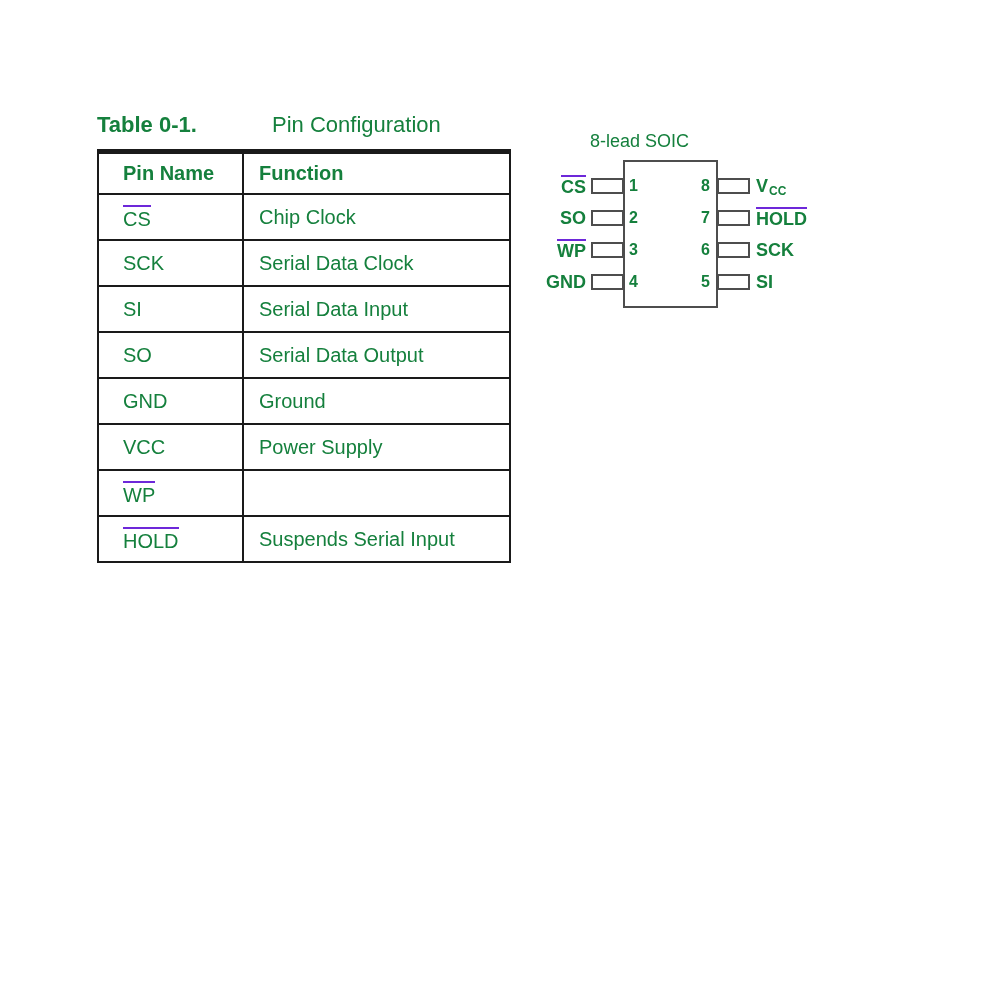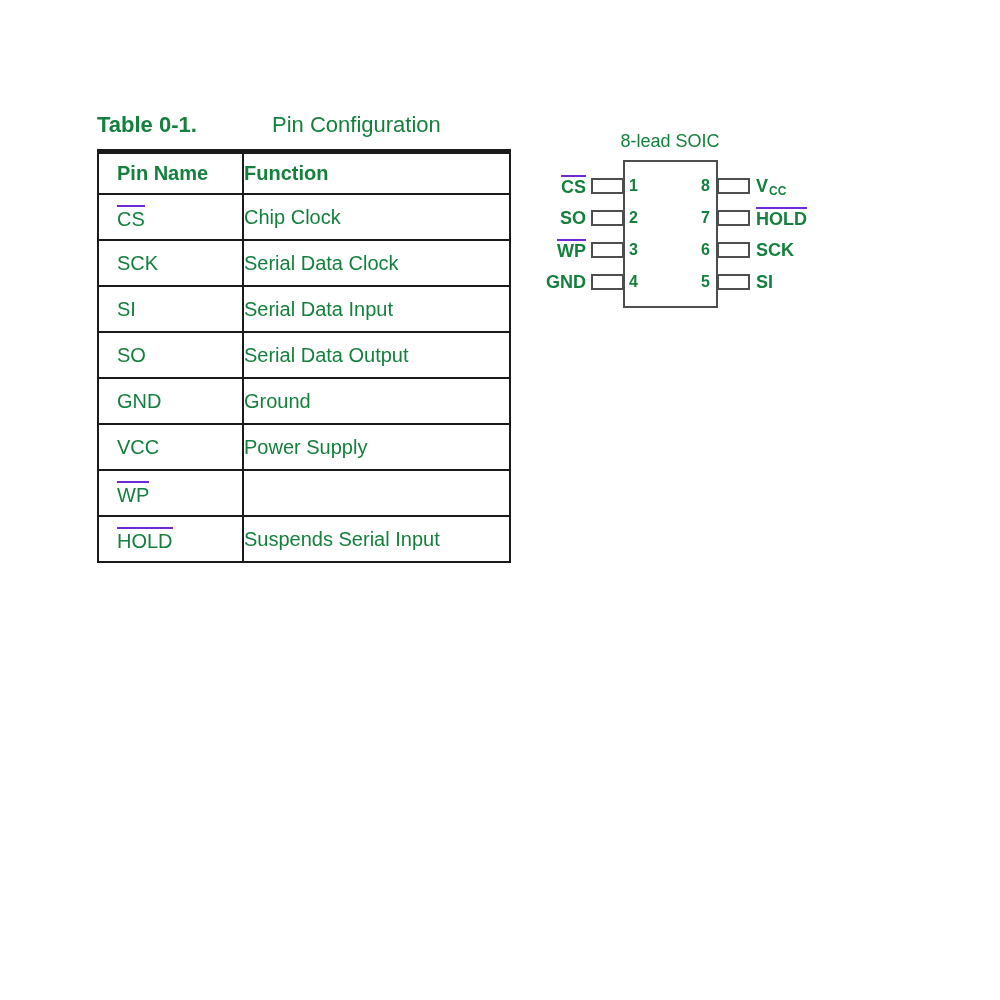--- a/index.html
+++ b/index.html
@@ -14,30 +14,30 @@
 
   
   .ptable {
     position:absolute; left:97px; top:149px; width:414px;
     border:2px solid #1a1a1a; border-top-width:5px; box-sizing:border-box; background:#fff;
   }
   .row { display:flex; height:46px; border-top:2px solid #1a1a1a; box-sizing:border-box; }
   .row.hdr { height:39px; border-top:none; }
   .c1 {
     width:145px; box-sizing:border-box; border-right:2px solid #1a1a1a;
-    padding-left:18px; display:flex; align-items:center; font-size:20px;
+    padding-left:24px; display:flex; align-items:center; font-size:20px;
   }
-  .c2 { flex:1; display:flex; align-items:center; font-size:20px; }
+  .c2 { flex:1; padding-left:15px; display:flex; align-items:center; font-size:20px; }
   .hdr .c1, .hdr .c2 { font-weight:bold; }
 
   
   .ov { display:inline-block; border-top:2px solid #6d28d9; padding-top:1px; line-height:1.1; }
 
   
-  .soic-title { position:absolute; left:590px; top:131px; width:160px; text-align:center; font-size:18px; }
+  .soic-title { position:absolute; left:590px; top:131px; width:160px; font-size:18px; }
   .chip-body {
     position:absolute; left:623px; top:160px; width:95px; height:148px;
     border:2px solid #4d4d4d; box-sizing:border-box; background:#fff;
   }
   .lead {
     position:absolute; width:33px; height:16px;
     border:2px solid #4d4d4d; box-sizing:border-box; background:#fff;
   }
   .lead.l { left:591px; }
   .lead.r { left:717px; }

